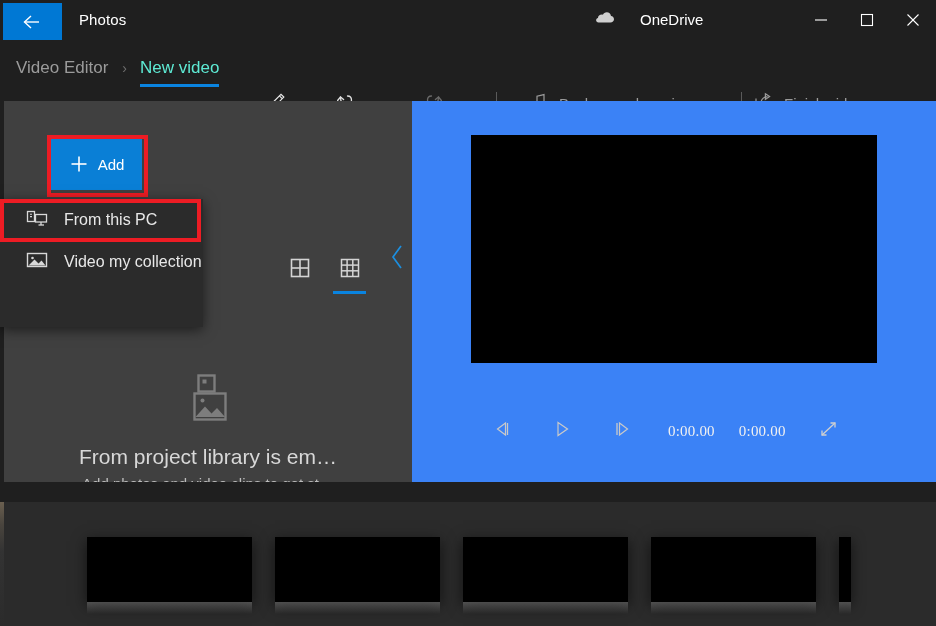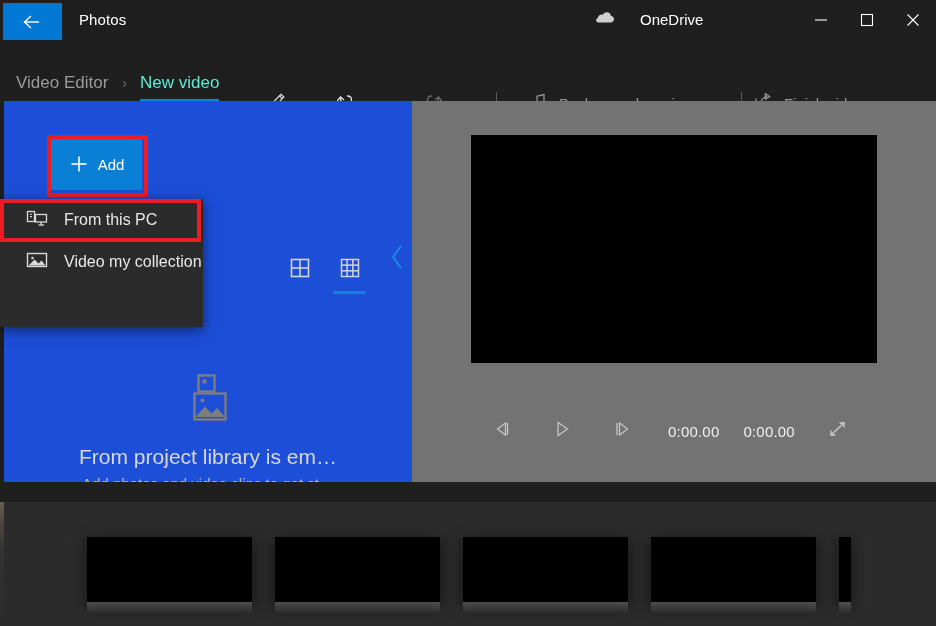--- a/index.html
+++ b/index.html
@@ -48,21 +48,21 @@
     cursor: pointer;
   }
 
   
   .cmdbar {
     position: absolute; left: 0; top: 44px; width: 936px; height: 56px;
     background: #1f1f1f;
   }
   .breadcrumb {
     position: absolute; left: 16px; top: 14px;
-    display: flex; align-items: center; gap: 0; margin-top: 15px;
+    display: flex; align-items: center; gap: 0;
   }
   .crumb-parent {
     font-size: 17px; color: #9b9b9b; cursor: pointer;
   }
   .crumb-sep {
     font-size: 14px; color: #6e6e6e; margin: 0 13px 0 14px;
   }
   .crumb-current-wrap { position: relative; cursor: pointer; }
   .crumb-current { font-size: 17px; color: #5eead4; }
   .crumb-underline {
@@ -82,21 +82,21 @@
     position: absolute; top: 48px;
     display: flex; align-items: center; gap: 11px;
     cursor: pointer;
   }
   .cmd-item .lbl { font-size: 15px; color: #9b9b9b; }
 
   
   .library {
     position: absolute; left: 4px; top: 101px;
     width: 408px; height: 381px;
-    background: #1d4ed8;
+    background: #404040;
   }
   .add-btn {
     position: absolute; left: 47px; top: 37px;
     width: 91px; height: 52px;
     background: #0a7fd6;
     display: flex; align-items: center; justify-content: center; gap: 9px;
     cursor: pointer;
   }
   .add-btn .plus { font-size: 22px; font-weight: 300; line-height: 1; color:#fff; }
   .add-btn .lbl { font-size: 15px; color: #ffffff; }
@@ -157,21 +157,22 @@
     position: absolute; left: 0px; top: 199px;
     width: 201px; height: 43px;
     border: 4px solid #ed1c24;
     pointer-events: none; z-index: 31;
   }
 
   
   .preview-pane {
     position: absolute; left: 412px; top: 101px;
     width: 524px; height: 381px;
-    background: #737373;
+    background: #3b82f6;
+    font-family: Liberation Serif, serif;
   }
   .preview-video {
     position: absolute; left: 59px; top: 34px;
     width: 406px; height: 228px;
     background: #000000;
   }
   .player-controls {
     position: absolute; left: 0; top: 313px; width: 524px;
     display: flex; align-items: center;
   }

